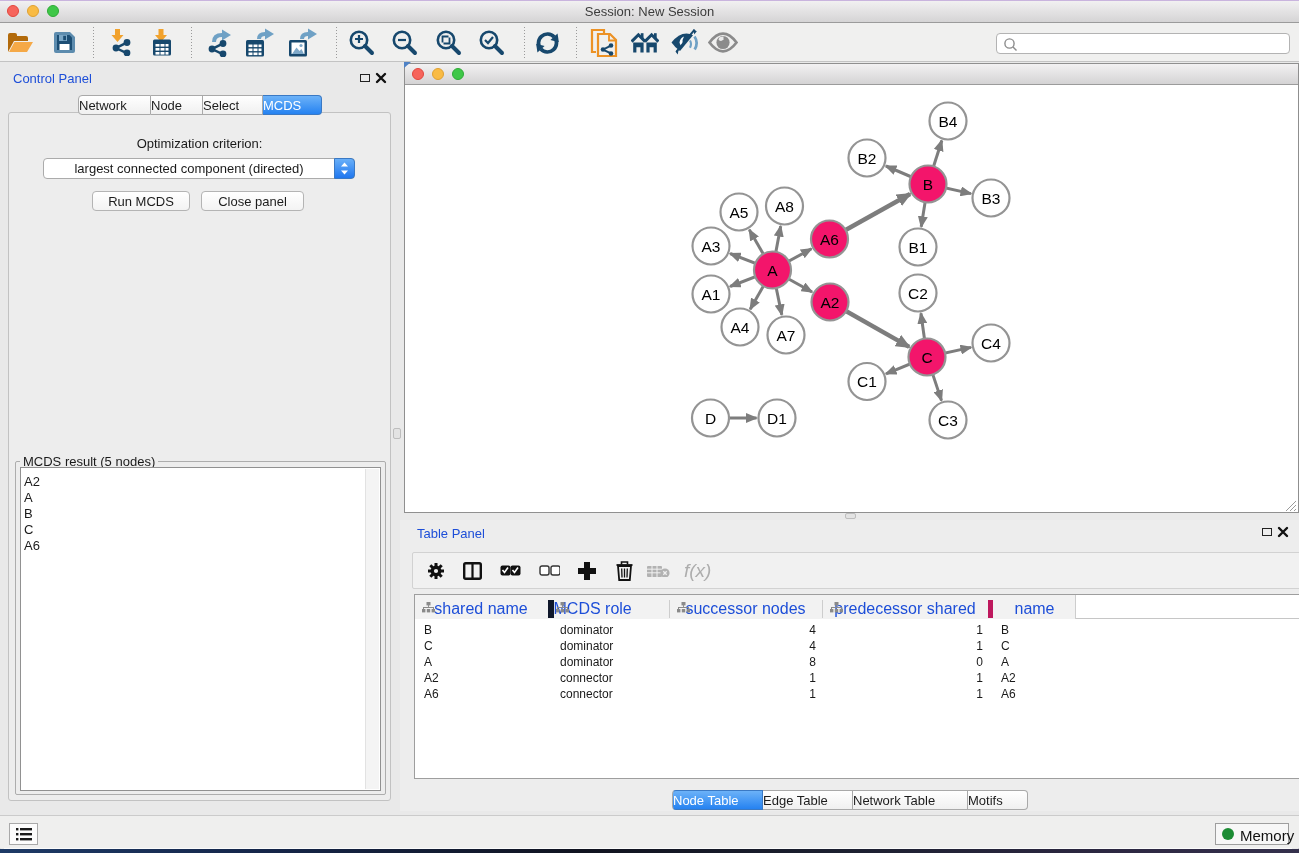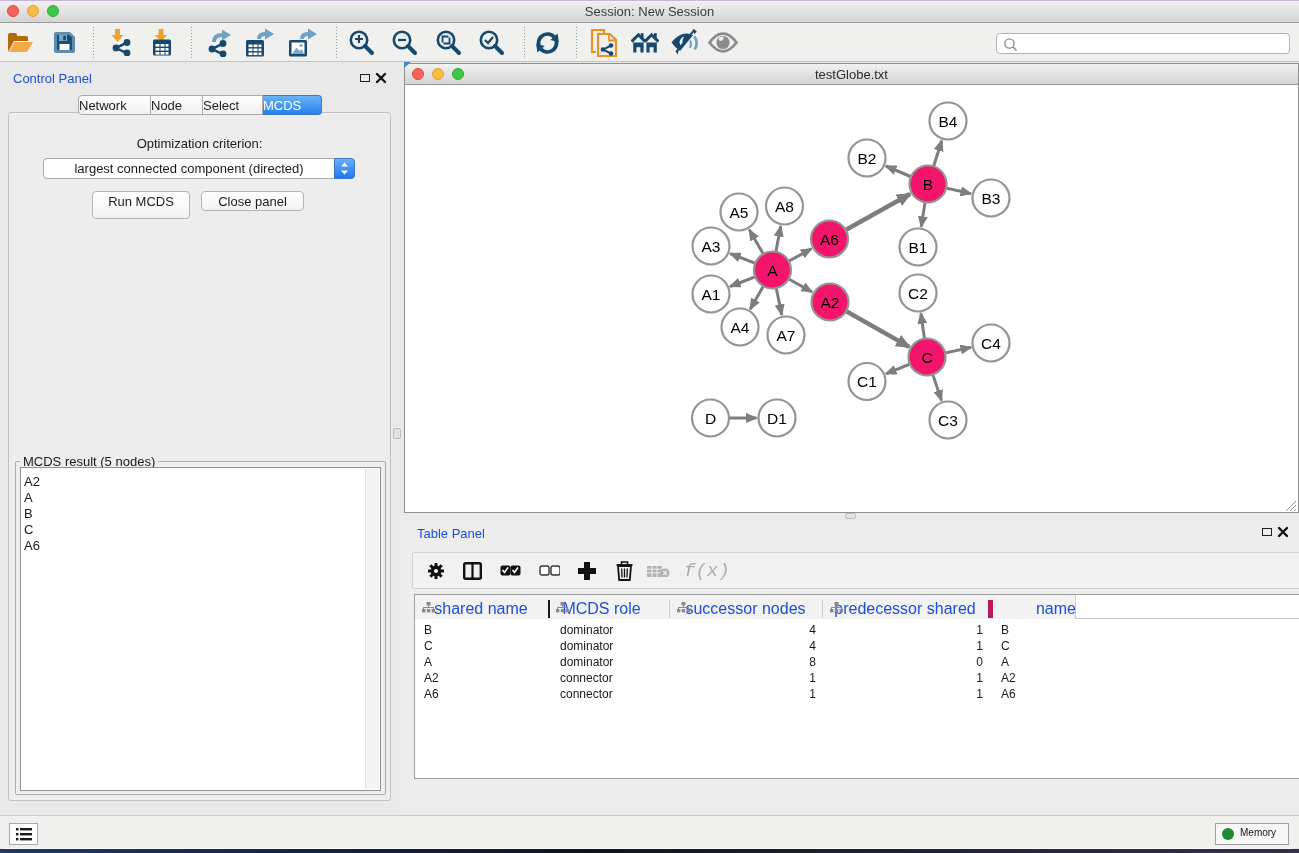--- a/index.html
+++ b/index.html
@@ -210,35 +210,34 @@
   <div style="width:52px;padding:0">Node</div>
   <div style="width:60px;padding:0">Select</div>
   <div class="sel" style="width:59px;padding:0">MCDS</div>
 </div>
 <div class="abs" style="left:8px;top:136px;width:383px;text-align:center;font-size:13px">Optimization criterion:</div>
 <div class="abs" style="left:43px;top:158px;width:312px;height:21px;background:#fff;border:1px solid #ababab;border-radius:4px;font-size:13px;line-height:19px;text-align:center;padding-right:20px">largest connected component (directed)</div>
 <div class="abs" style="left:334px;top:158px;width:21px;height:21px;background:linear-gradient(#68aff8,#2077ef);border-radius:0 4px 4px 0;border:1px solid #3a79c4"></div>
 <svg class="abs" style="left:337px;top:160px" width="15" height="17" viewBox="0 0 15 17">
     <path d="M4 6.4 L7.5 2.6 L11 6.4z M4 10.6 L7.5 14.4 L11 10.6z" fill="#fff"></path>
   </svg>
-<div class="abs btn" style="left:92px;top:191px;width:98px;height:28px;line-height:19px">Run MCDS</div>
+<div class="abs btn" style="left:92px;top:191px;width:98px;height:20px;line-height:19px">Run MCDS</div>
 <div class="abs btn" style="left:201px;top:191px;width:103px;height:20px;line-height:19px">Close panel</div>
 
 <div class="abs" style="left:15px;top:461px;width:371px;height:334px;border:1px solid #adadad;border-radius:2px"></div>
 <div class="abs" style="left:20px;top:454px;background:#ededed;padding:0 3px;font-size:13px">MCDS result (5 nodes)</div>
 <div class="abs" style="left:20px;top:467px;width:361px;height:324px;background:#fff;border:1px solid #919191;font-size:13px;line-height:16px;padding:6px 0 0 3px">A2<br>A<br>B<br>C<br>A6</div>
 <div class="abs" style="left:365px;top:469px;width:14px;height:320px;background:#f4f4f4;border-left:1px solid #e2e2e2"></div>
 
 
 <div class="abs nwin">
   <div class="abs nwtitle"></div>
   <div class="abs tl" style="left:7px;top:4px;background:#f6645c;border:0.5px solid #e2463d"></div>
   <div class="abs tl" style="left:27px;top:4px;background:#f9bb44;border:0.5px solid #e0a131"></div>
   <div class="abs tl" style="left:47px;top:4px;background:#3fc748;border:0.5px solid #2eab36"></div>
-  <div class="abs" style="left:0;top:3px;width:100%;text-align:center;font-size:13px;color:#2c2c2c">testGlobe.txt</div>
   <svg class="abs" style="left:880px;top:436px" width="12" height="12" viewBox="0 0 12 12">
       <path d="M11 1 L1 11 M11 5 L5 11 M11 9 L9 11" stroke="#9a9a9a" stroke-width="1"></path>
     </svg>
   <svg class="abs" style="left:0;top:22px" width="893" height="426" viewBox="0 0 893 426">
   <defs>
   <marker id="ah" markerUnits="userSpaceOnUse" markerWidth="12" markerHeight="10" refX="10.5" refY="5" orient="auto">
           <path d="M0 0 L12 5 L0 10 z" fill="#7d7d7d"></path>
         </marker>
   <marker id="ah2" markerUnits="userSpaceOnUse" markerWidth="15" markerHeight="13" refX="13" refY="6.5" orient="auto">
           <path d="M0 0 L15 6.5 L0 13 z" fill="#7d7d7d"></path>
@@ -370,29 +369,29 @@
       </g>
       <g stroke="#f1f1f1" stroke-width="1">
         <line x1="0" y1="3.2" x2="15" y2="3.2"></line>
         <line x1="0" y1="6.8" x2="15" y2="6.8"></line>
         <line x1="5" y1="0" x2="5" y2="11"></line>
         <line x1="10" y1="0" x2="10" y2="11"></line>
       </g>
       <circle cx="18" cy="7" r="4.6" fill="#b2b2b2"></circle>
       <path d="M16.3 5.3 L19.7 8.7 M19.7 5.3 L16.3 8.7" stroke="#f1f1f1" stroke-width="1.3"></path>
     </svg>
-  <div class="abs" style="left:284px;top:40px;font-family:Liberation Mono, monospace;font-style:italic;font-size:19px;color:#adadad">f(x)</div>
+  <div class="abs" style="left:284px;top:40px;font-family:Liberation Sans, sans-serif;font-style:italic;font-size:19px;color:#adadad">f(x)</div>
   <div class="abs ttable"></div>
   <div class="abs" style="left:15px;top:75px;width:1274px;height:24px;border-bottom:1px solid #c6c6c6"></div>
   <div class="abs" style="left:15px;top:75px;width:661px;height:24px;background:#f2f2f2;border-right:1px solid #cdcdcd"></div>
   <div class="abs hrowtxt" style="left:15px;top:80px;width:132px;text-align:center">shared name</div>
-  <div class="abs hrowtxt" style="left:147.5px;top:80px;width:106px;text-align:center;border-left:2px solid #0f172a">MCDS role</div>
+  <div class="abs hrowtxt" style="left:147.5px;top:80px;width:106px;text-align:left;border-left:6px solid #0f172a">MCDS role</div>
   <div class="abs hrowtxt" style="left:268.5px;top:80px;width:153px;text-align:center;border-left:1px solid #cdcdcd">successor nodes</div>
   <div class="abs hrowtxt" style="left:421.5px;top:80px;width:166px;text-align:center;border-left:1px solid #cdcdcd">predecessor shared</div>
-  <div class="abs hrowtxt" style="left:588px;top:80px;width:88px;text-align:right;border-left:5px solid #be185d">name</div>
+  <div class="abs hrowtxt" style="left:588px;top:80px;width:88px;text-align:center;border-left:5px solid #be185d">name</div>
   <svg class="abs" style="left:22px;top:82px" width="13" height="11" viewBox="0 0 13 11">
       <g fill="#8a8a8a">
         <rect x="4.5" y="0" width="4" height="3.4"></rect>
         <rect x="0" y="7" width="3.4" height="3.4"></rect>
         <rect x="4.8" y="7" width="3.4" height="3.4"></rect>
         <rect x="9.6" y="7" width="3.4" height="3.4"></rect>
         <path d="M6 3 L6.9 3 L6.9 5 L12 5 L12 7 L11 7 L11 6 L2 6 L2 7 L1 7 L1 5 L6 5 Z"></path>
       </g>
     </svg>
   <svg class="abs" style="left:156px;top:82px" width="13" height="11" viewBox="0 0 13 11">
@@ -421,36 +420,42 @@
         <rect x="9.6" y="7" width="3.4" height="3.4"></rect>
         <path d="M6 3 L6.9 3 L6.9 5 L12 5 L12 7 L11 7 L11 6 L2 6 L2 7 L1 7 L1 5 L6 5 Z"></path>
       </g>
     </svg>
   <div class="abs" style="top:102px;font-size:12px;line-height:16px">
     <div class="abs" style="left:24px;width:120px">B<br>C<br>A<br>A2<br>A6</div>
     <div class="abs" style="left:160px;width:120px">dominator<br>dominator<br>dominator<br>connector<br>connector</div>
     <div class="abs" style="left:316px;width:100px;text-align:right">4<br>4<br>8<br>1<br>1</div>
     <div class="abs" style="left:483px;width:100px;text-align:right">1<br>1<br>0<br>1<br>1</div>
     <div class="abs" style="left:601px;width:60px">B<br>C<br>A<br>A2<br>A6</div>
+  </div>
+  <div class="abs tabs" style="left:272px;top:270px">
+    <div class="sel" style="width:91px;padding:0">Node Table</div>
+    <div style="width:90px;padding:0">Edge Table</div>
+    <div style="width:115px;padding:0">Network Table</div>
+    <div style="width:60px;padding:0">Motifs</div>
   </div>
 </div>
 
 
 <div class="abs statusbar"></div>
 <div class="abs" style="left:9px;top:823px;width:29px;height:22px;background:#fcfcfc;border:1px solid #a9a9a9">
 <svg style="position:absolute;left:6px;top:4px" width="16" height="13" viewBox="0 0 16 13">
       <g fill="#1a1a1a">
         <rect x="0" y="0" width="2.4" height="2.4"></rect>
         <rect x="4" y="0" width="12" height="2.4"></rect>
         <rect x="0" y="5" width="2.4" height="2.4"></rect>
         <rect x="4" y="5" width="12" height="2.4"></rect>
         <rect x="0" y="10" width="2.4" height="2.4"></rect>
         <rect x="4" y="10" width="12" height="2.4"></rect>
       </g>
     </svg>
 </div>
 <div class="abs" style="left:1215px;top:823px;width:74px;height:22px;background:#f7f7f7;border:1px solid #9e9e9e"></div>
 <div class="abs" style="left:1222px;top:828px;width:12px;height:12px;border-radius:50%;background:#1c8c34"></div>
-<div class="abs" style="left:1240px;top:827px;font-size:10px;color:#111">Memory</div>
+<div class="abs" style="left:1240px;top:827px;font-size:15px;color:#111">Memory</div>
 <div class="abs dcorn" style="left:0;background:#1d3a66;clip-path:polygon(0 100%,0 30%,40% 60%,100% 100%)"></div>
 <div class="abs dcorn" style="left:1293px;background:#34304c;clip-path:polygon(0 100%,60% 55%,100% 25%,100% 100%)"></div>
 <div class="abs darkstrip"></div>
 <div class="abs wline"></div>
 
 </body></html>

